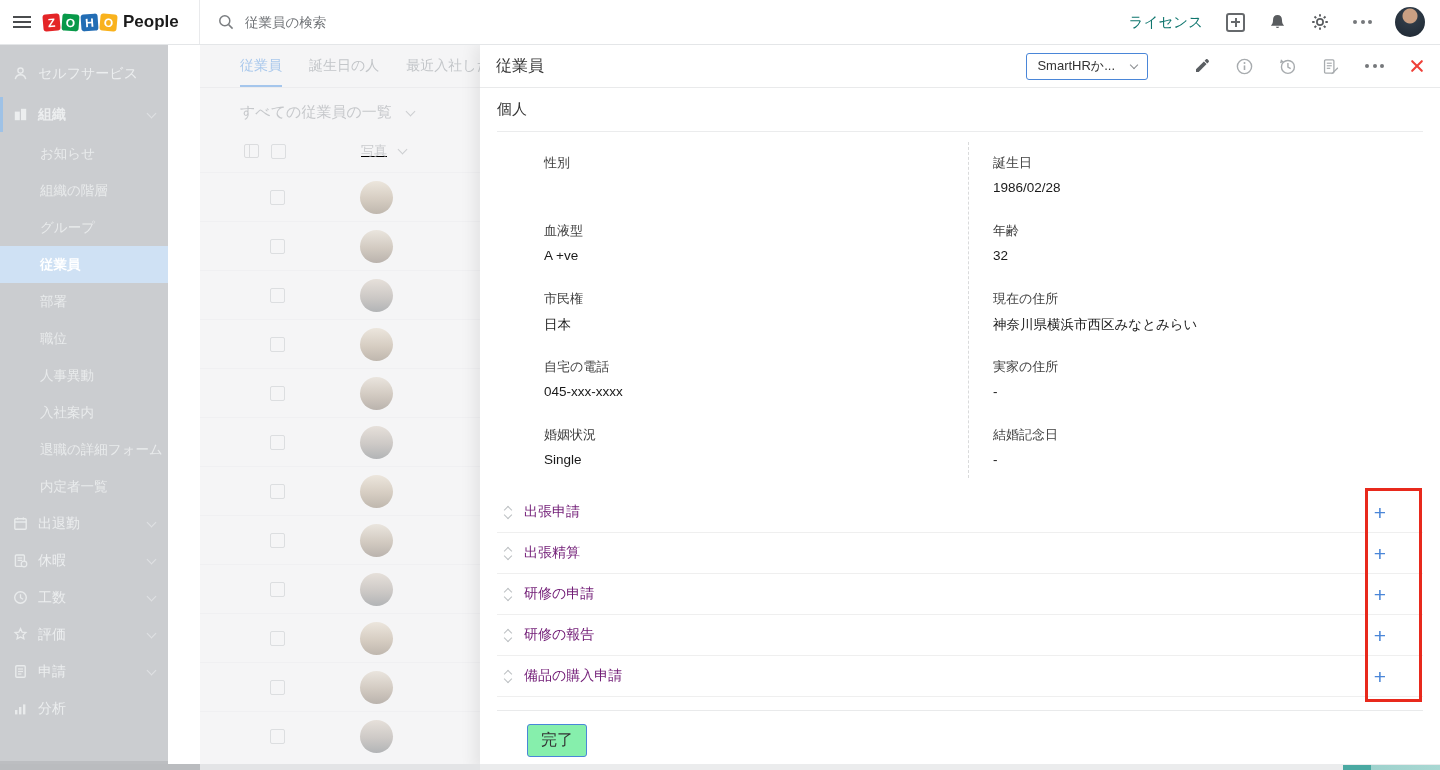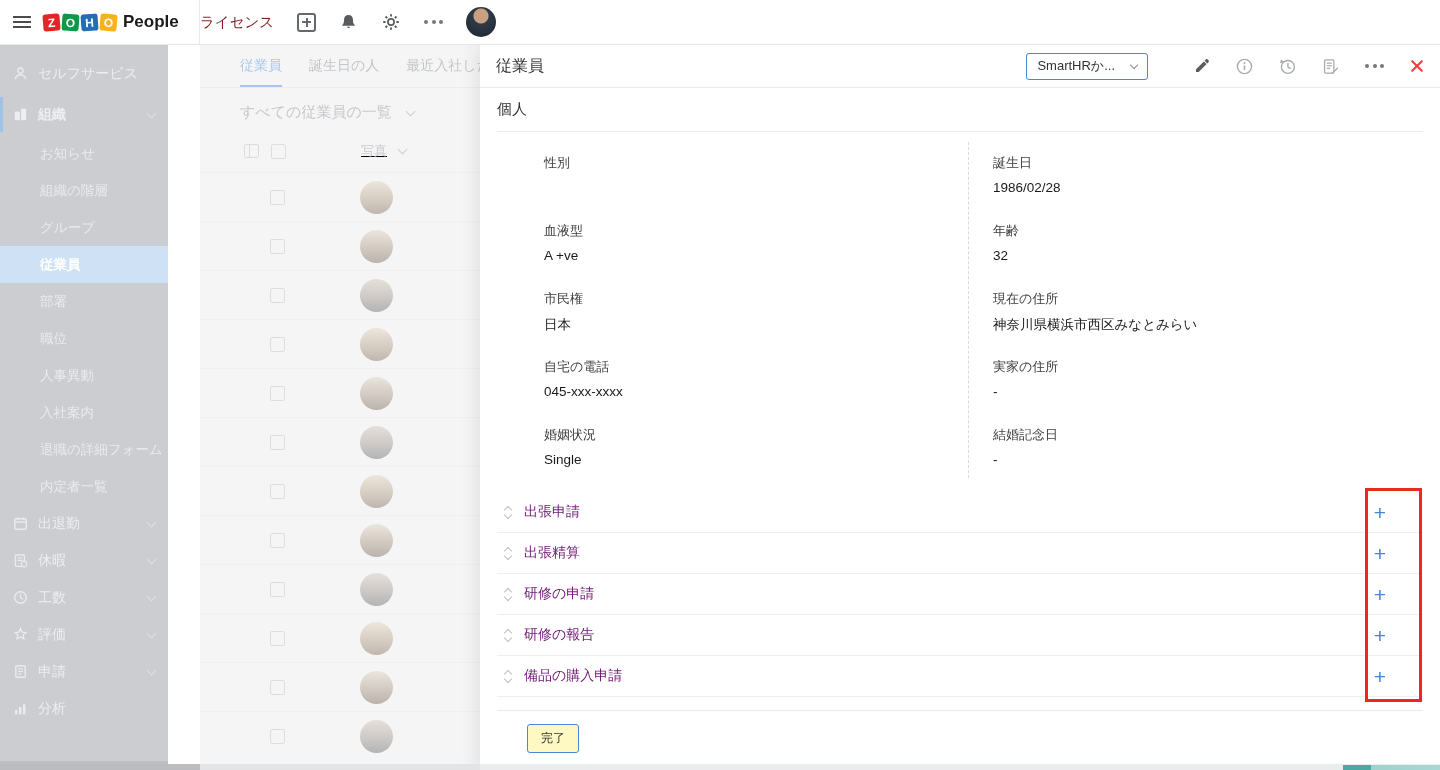--- a/index.html
+++ b/index.html
@@ -15,21 +15,21 @@
   .tile{width:17px;height:17px;border-radius:3px;color:#fff;font-weight:bold;font-size:12px;display:flex;align-items:center;justify-content:center;}
   .tile.t0{background:#e42527;transform:rotate(-5deg);}
   .tile.t1{background:#089949;transform:rotate(4deg);}
   .tile.t2{background:#226db4;transform:rotate(-4deg);}
   .tile.t3{background:#f9b21d;transform:rotate(5deg);}
   .logo-text{font-size:17px;font-weight:bold;color:#1b1b1b;margin-left:4px;}
   .tb-search{flex:1;display:flex;align-items:center;gap:11px;padding-left:18px;}
   .tb-search input{border:none;outline:none;background:transparent;font-size:13.5px;color:#444;width:420px;font-family:inherit;}
   .tb-search input::placeholder{color:#6f7276;opacity:1;}
   .tb-right{display:flex;align-items:center;gap:23px;padding-right:15px;}
-  .license{color:#7f1d1d;font-size:14.5px;text-decoration:none;cursor:pointer;}
+  .license{color:#0f766e;font-size:14.5px;text-decoration:none;cursor:pointer;}
   .plus-square{width:19px;height:19px;border:2px solid #66696c;border-radius:3px;position:relative;cursor:pointer;}
   .plus-square i{position:absolute;background:#66696c;}
   .plus-square .h{width:9px;height:2px;left:3px;top:6.5px;}
   .plus-square .v{width:2px;height:9px;left:6.5px;top:3px;}
   .icon-btn{cursor:pointer;display:flex;align-items:center;}
   .ellipsis{display:flex;gap:3.5px;cursor:pointer;}
   .ellipsis b{width:4px;height:4px;border-radius:50%;background:#75787b;}
   .avatar-top{width:30px;height:30px;border-radius:50%;cursor:pointer;
     background:radial-gradient(circle at 50% 30%, #caa083 0%, #caa083 27%, #2e3a46 31%, #1d2631 100%);}
 
@@ -82,21 +82,21 @@
   .flabel{font-size:13px;color:#3e3e3e;}
   .fvalue{font-size:13.5px;color:#1a1a1a;margin-top:8px;}
   .dash-div{position:absolute;left:471px;top:10px;bottom:14px;border-left:1px dashed #d9dadb;}
   .srow{height:41px;display:flex;align-items:center;border-bottom:1px solid #efefef;position:relative;padding-left:8px;cursor:pointer;}
   .collapse{display:flex;flex-direction:column;align-items:center;margin-right:13px;}
   .cu{width:6px;height:6px;border-left:1.6px solid #bdc0c3;border-top:1.6px solid #bdc0c3;transform:rotate(45deg);}
   .cd{width:6px;height:6px;border-right:1.6px solid #bdc0c3;border-bottom:1.6px solid #bdc0c3;transform:rotate(45deg);margin-top:-1px;}
   .stitle{font-size:14px;color:#701a75;}
   .splus{position:absolute;right:33px;top:50%;transform:translateY(-50%);background:none;border:none;color:#4a86d8;font-size:21px;font-weight:300;line-height:1;cursor:pointer;padding:0 4px;font-family:inherit;}
   .p-footer{border-top:1px solid #e9eaeb;margin-top:13px;padding:13px 0 0 30px;}
-  .done-btn{border:1px solid #4a86d8;background:#fef9c3;border-radius:3px;font-size:12px;color:#333;padding:5px 13px;cursor:pointer;font-family:inherit;}
+  .done-btn{border:1px solid #4a86d8;background:#86efac;border-radius:3px;font-size:16px;color:#333;padding:5px 13px;cursor:pointer;font-family:inherit;}
 
   
   .red-rect{position:absolute;left:1365px;top:488px;width:57px;height:214px;border:3px solid #e8291c;z-index:40;}
   .bs{position:absolute;bottom:0;height:6px;z-index:35;}
   .bs-side{left:0;width:200px;background:#babcbf;}
   .bs-list{left:200px;width:280px;background:#e3e4e6;}
   .bs-panel{left:480px;width:960px;background:#ebeced;}
   .bs-teal{position:absolute;bottom:0;left:1343px;width:97px;height:5px;z-index:36;
     background:linear-gradient(90deg,#4aa9a2 0%,#4aa9a2 29%,#9ed2cd 29%,#a9d8d3 100%);}
 </style>
@@ -110,20 +110,29 @@
         <span></span>
         <span></span>
       </div>
     <div class="logo">
       <span class="tile t0">Z</span>
       <span class="tile t1">O</span>
       <span class="tile t2">H</span>
       <span class="tile t3">O</span>
       <span class="logo-text">People</span>
     </div>
+  </div>
+  <div class="tb-search">
+    <span class="icon-btn">
+      <svg width="16" height="16" viewBox="0 0 16 16">
+          <circle cx="6.8" cy="6.8" r="5" fill="none" stroke="#7a7d80" stroke-width="1.5"></circle>
+          <line x1="10.6" y1="10.6" x2="14.6" y2="14.6" stroke="#7a7d80" stroke-width="1.5"></line>
+        </svg>
+    </span>
+    <input type="text" placeholder="従業員の検索" style="">
   </div>
   <div class="tb-right">
     <a class="license">ライセンス</a>
     <div class="icon-btn">
         <div class="plus-square">
           <i class="h"></i>
           <i class="v"></i>
         </div>
       </div>
     <div class="icon-btn">

